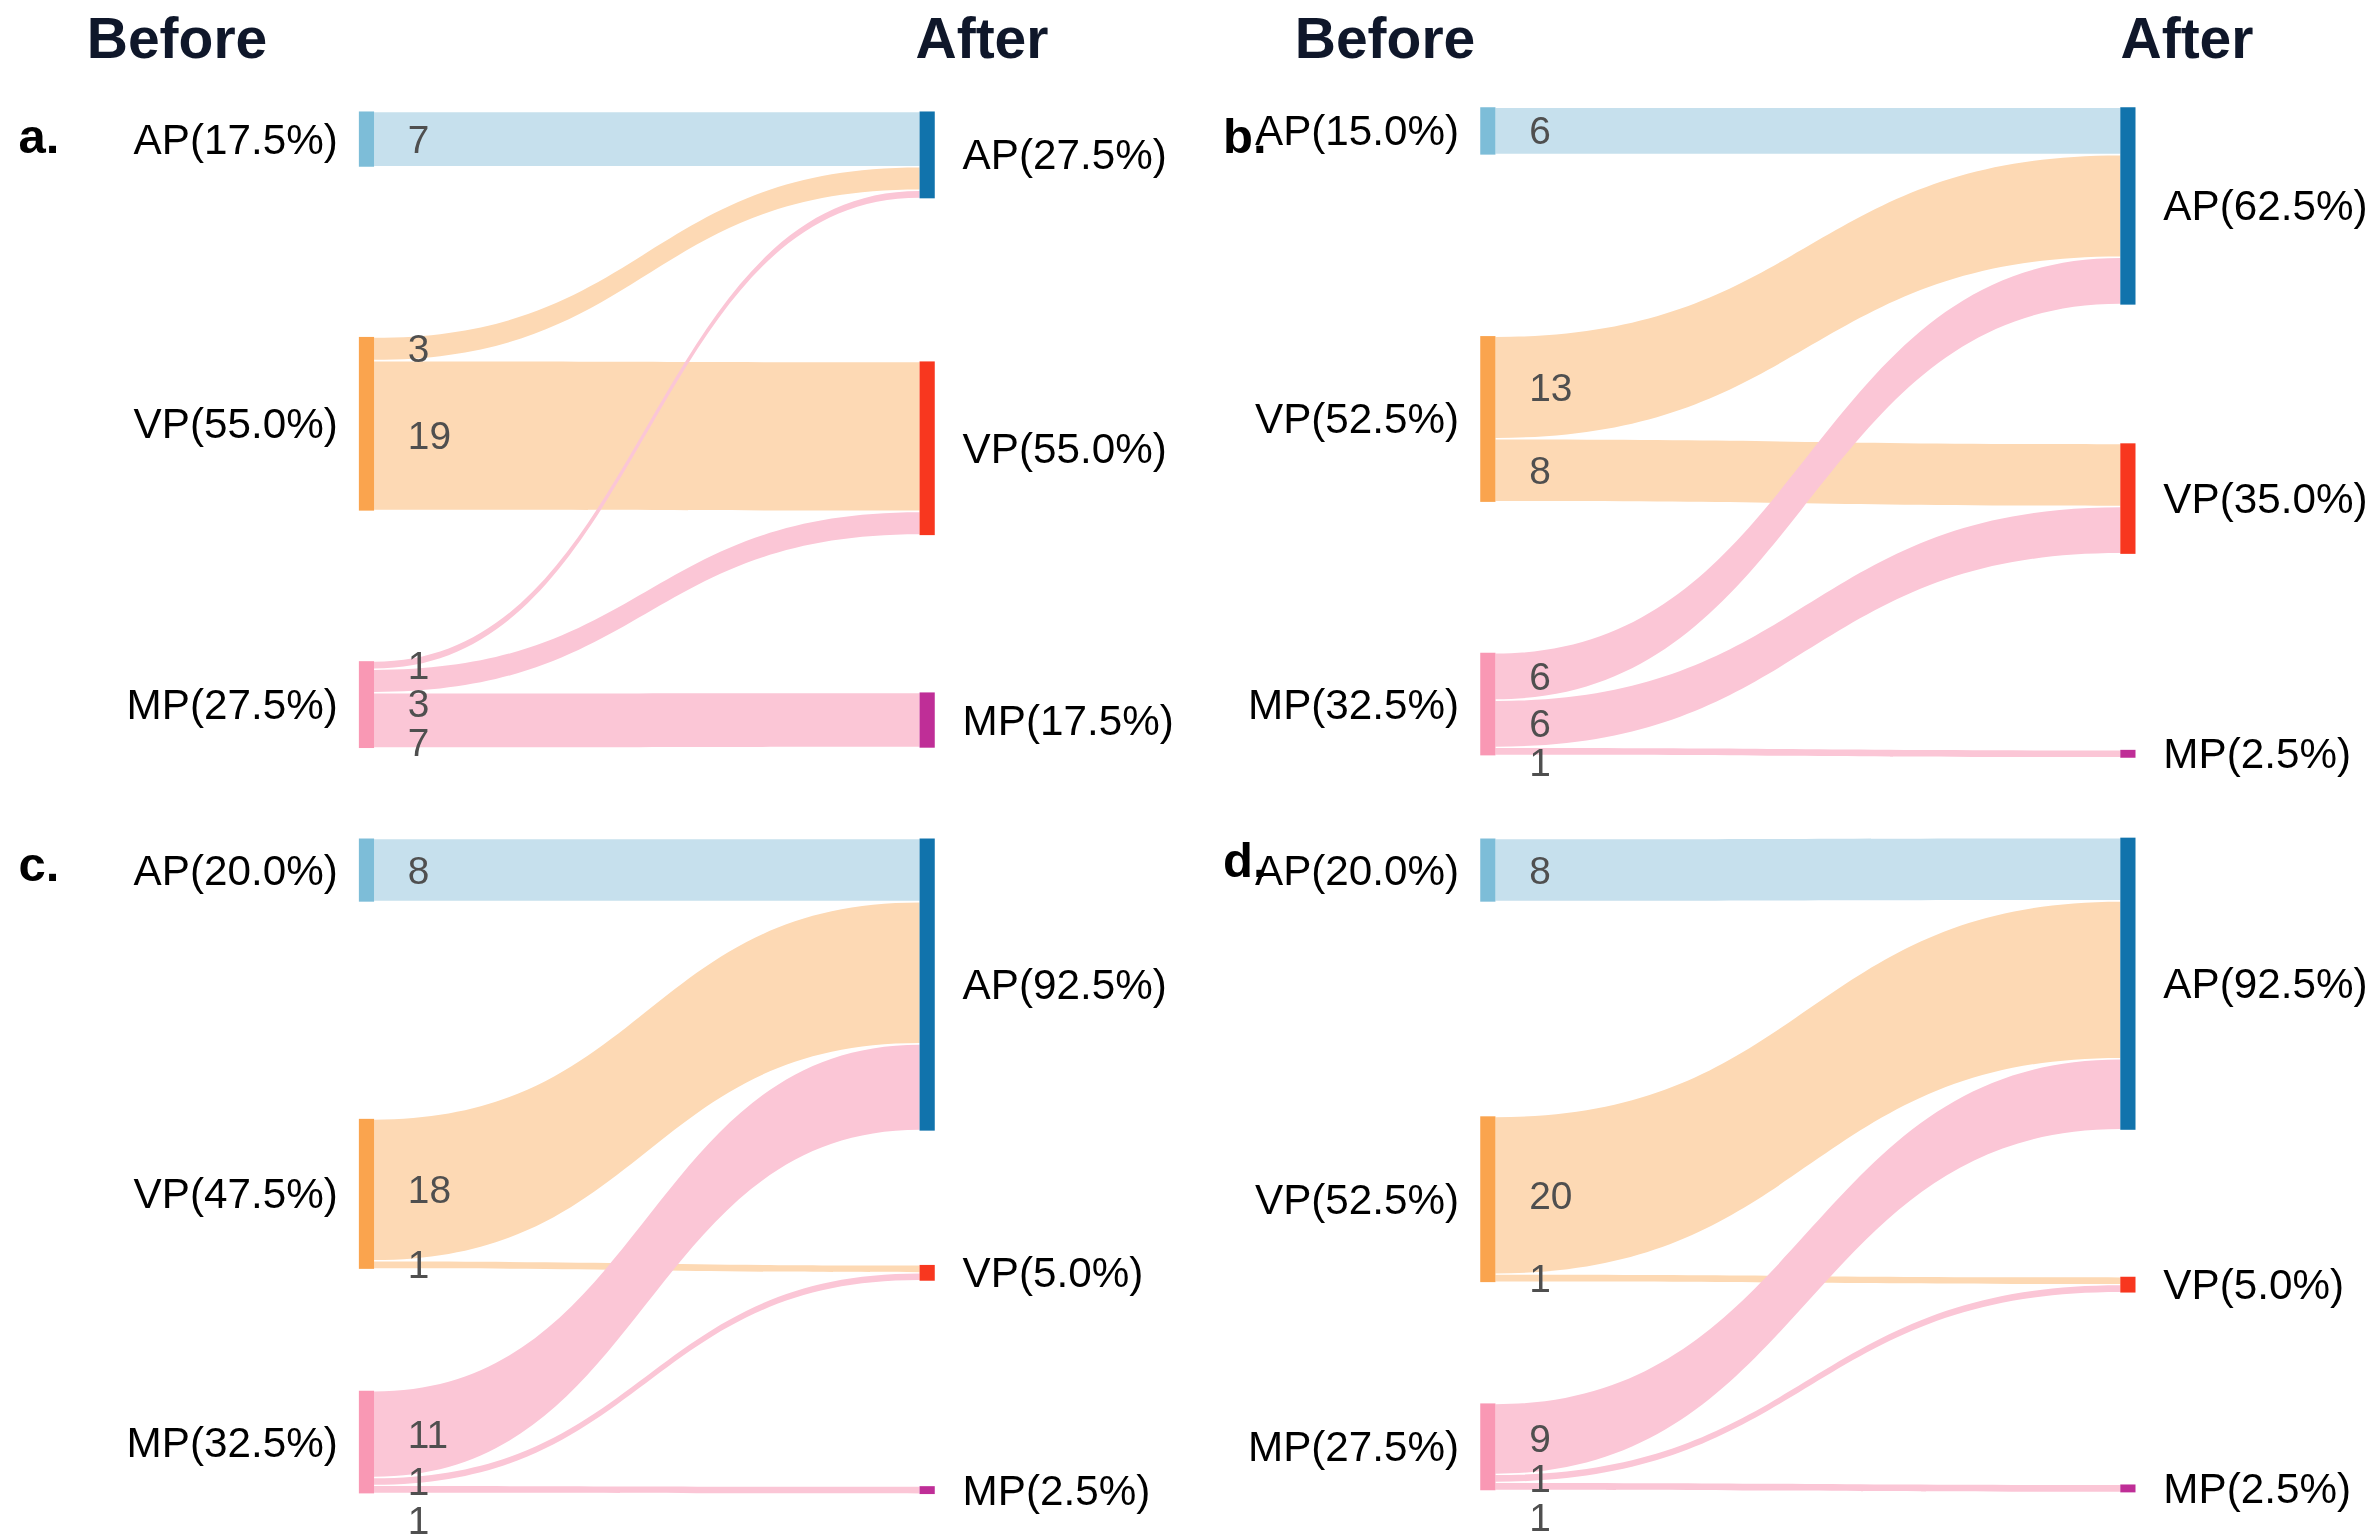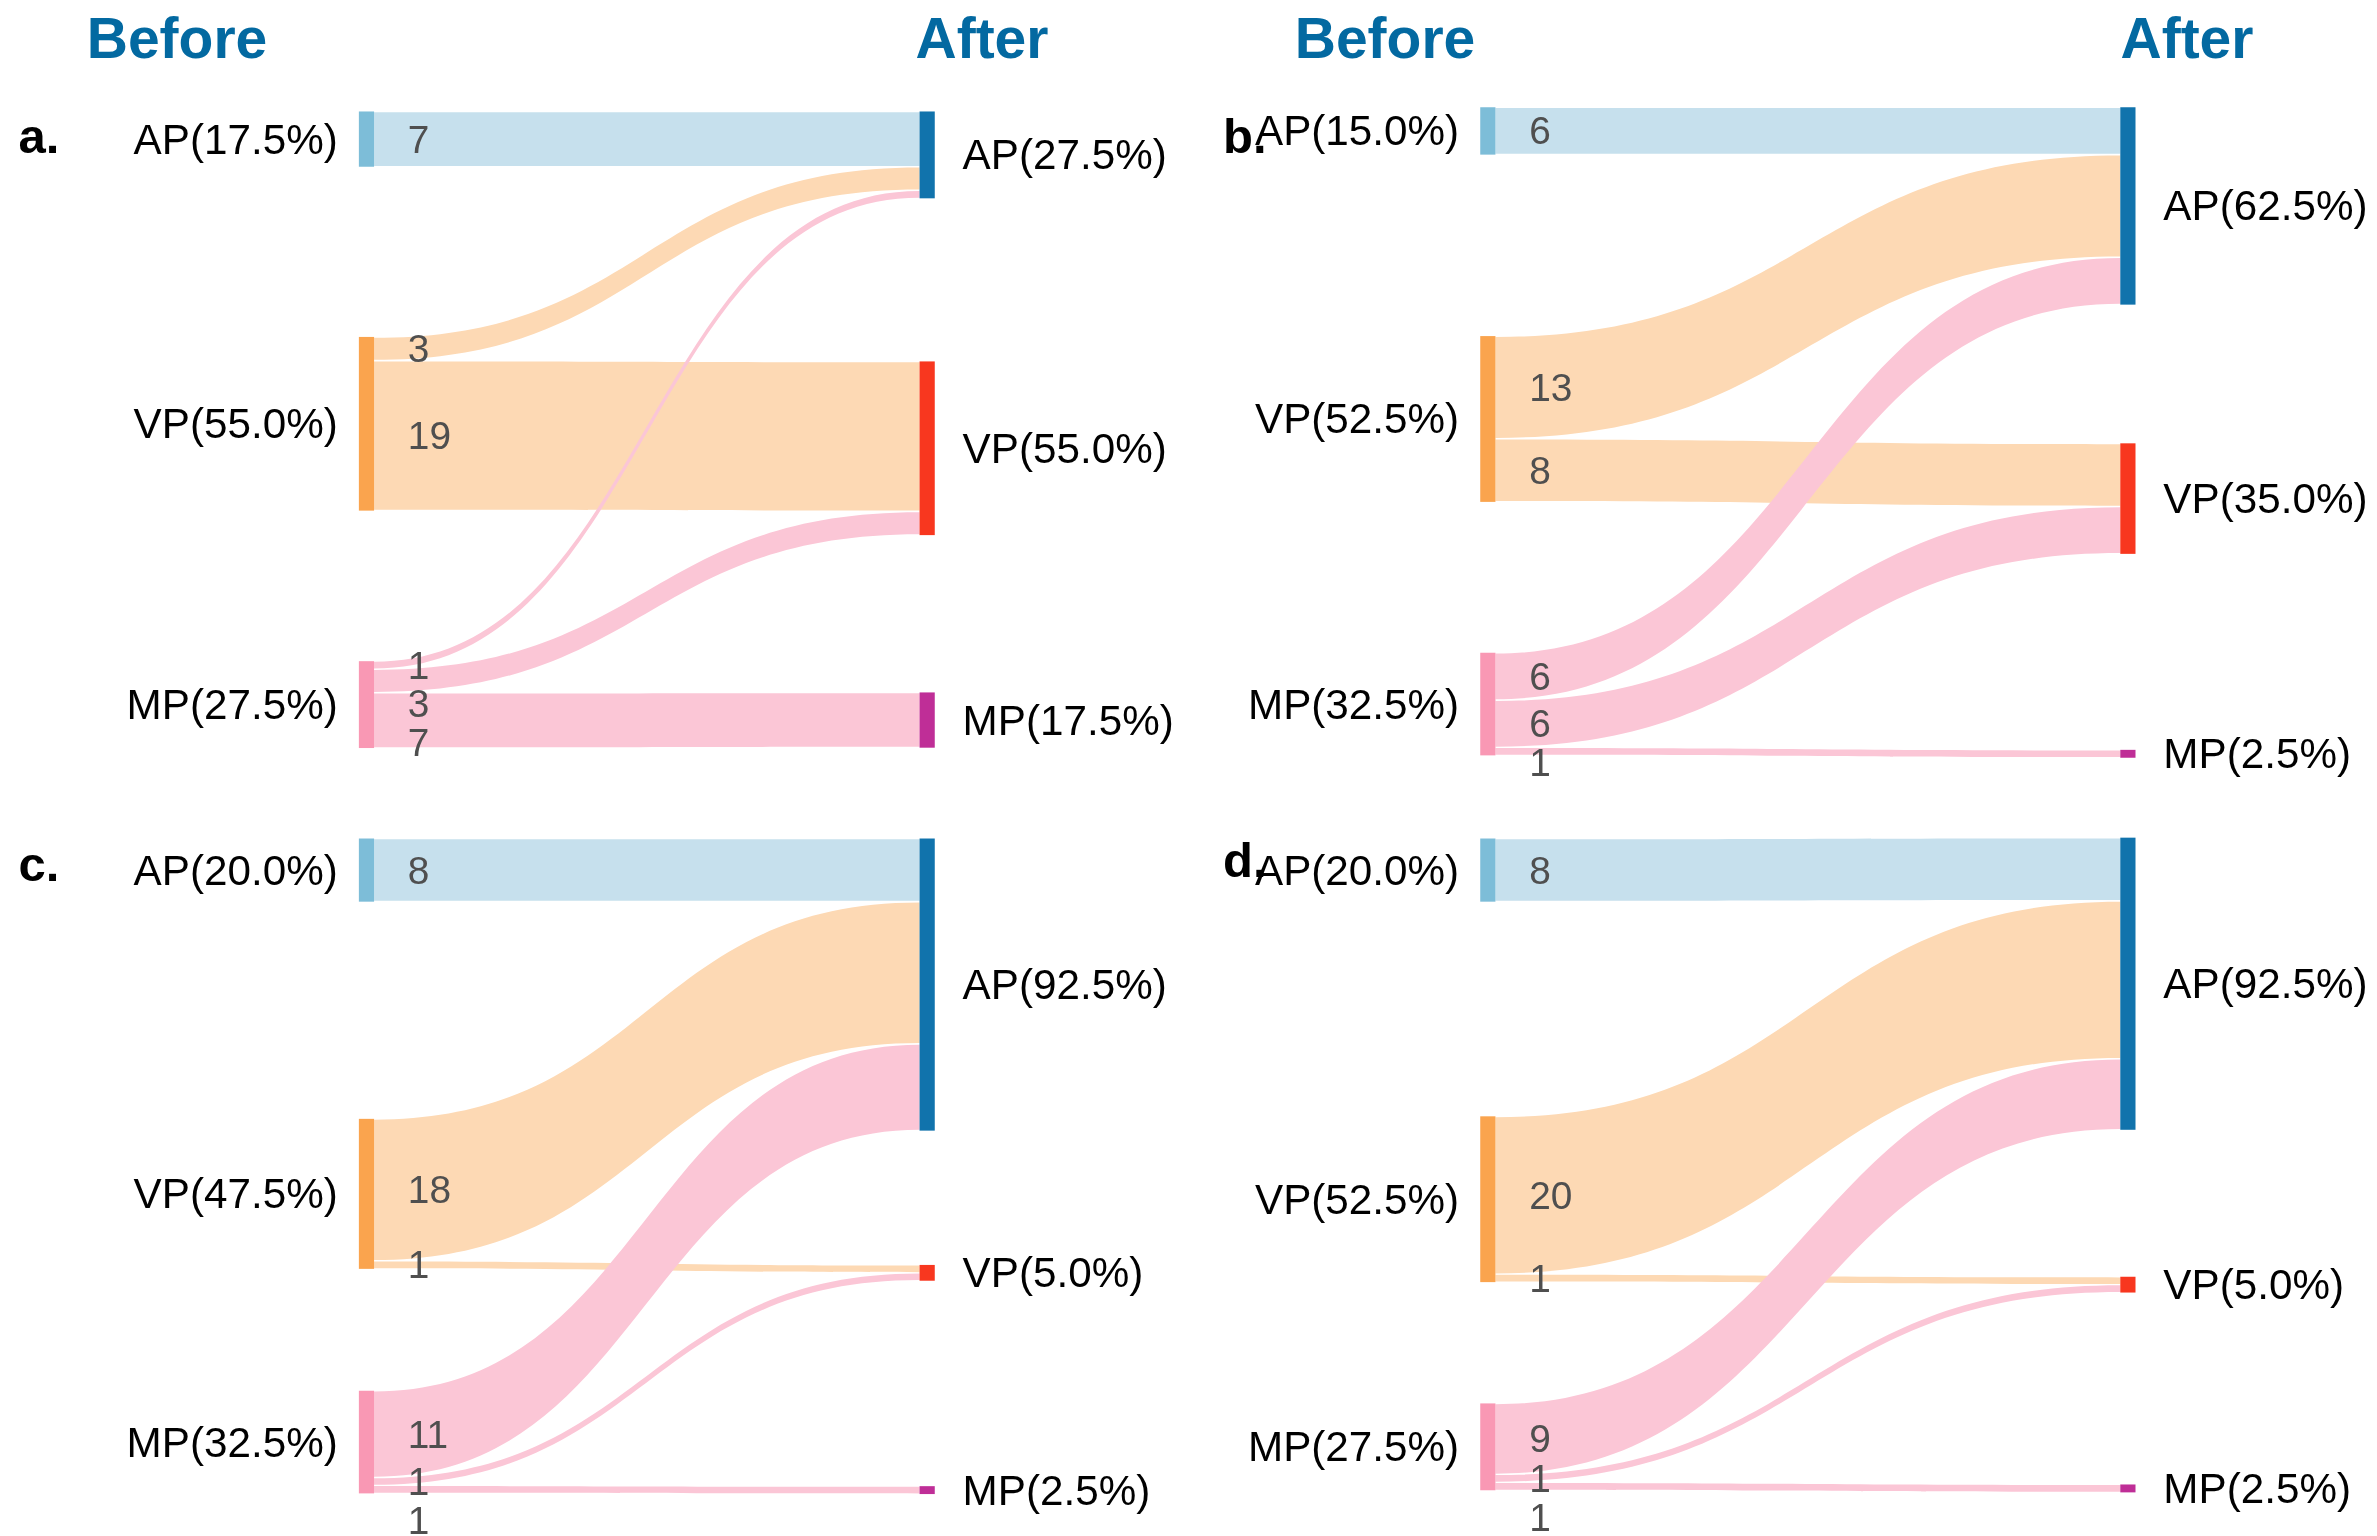--- a/index.html
+++ b/index.html
@@ -8,21 +8,21 @@
     width:2377px;height:1536px;
     background:#ffffff;
     font-family:"Liberation Sans", sans-serif;
     overflow:hidden;
   }
   .col-header{
     position:absolute;
     transform:translateX(-50%);
     font-size:57px;
     font-weight:700;
-    color:#0369a1;
+    color:#0f172a;
     white-space:nowrap;
   }
   .panel-letter{
     position:absolute;
     font-size:49px;
     font-weight:700;
     color:#000000;
   }
   svg{position:absolute;left:0;top:0;}
   text{font-family:"Liberation Sans", sans-serif;}

